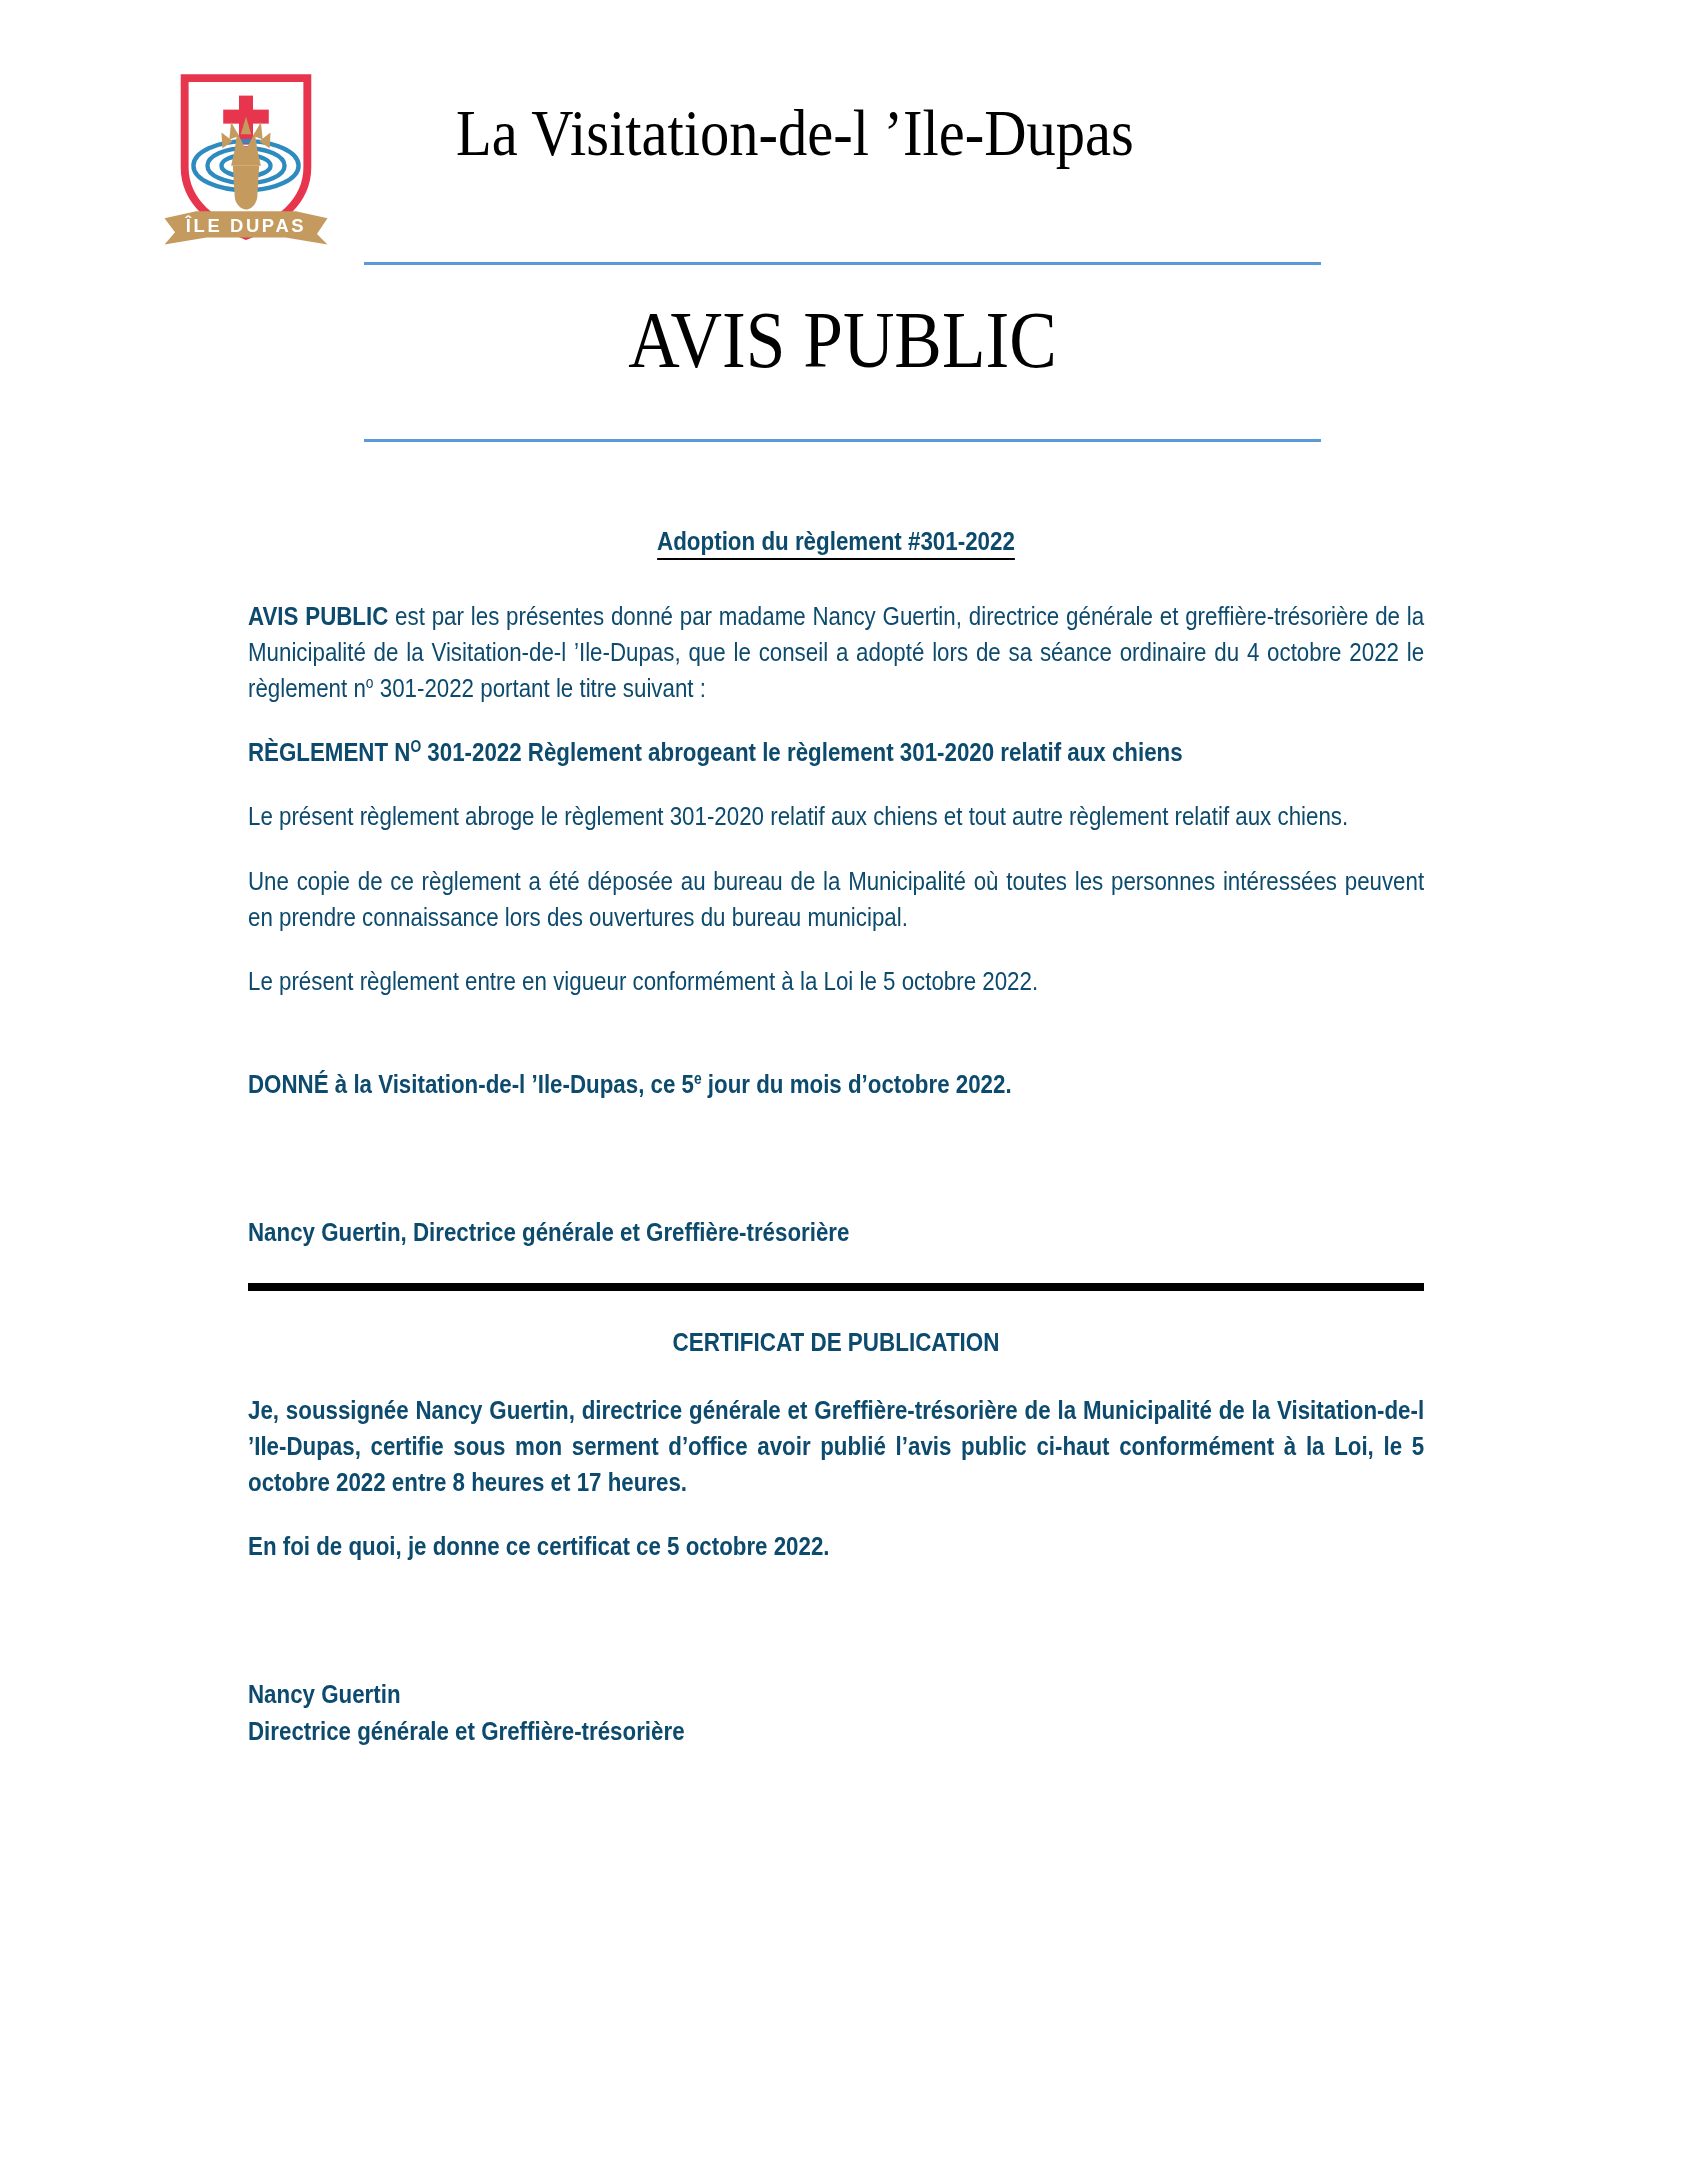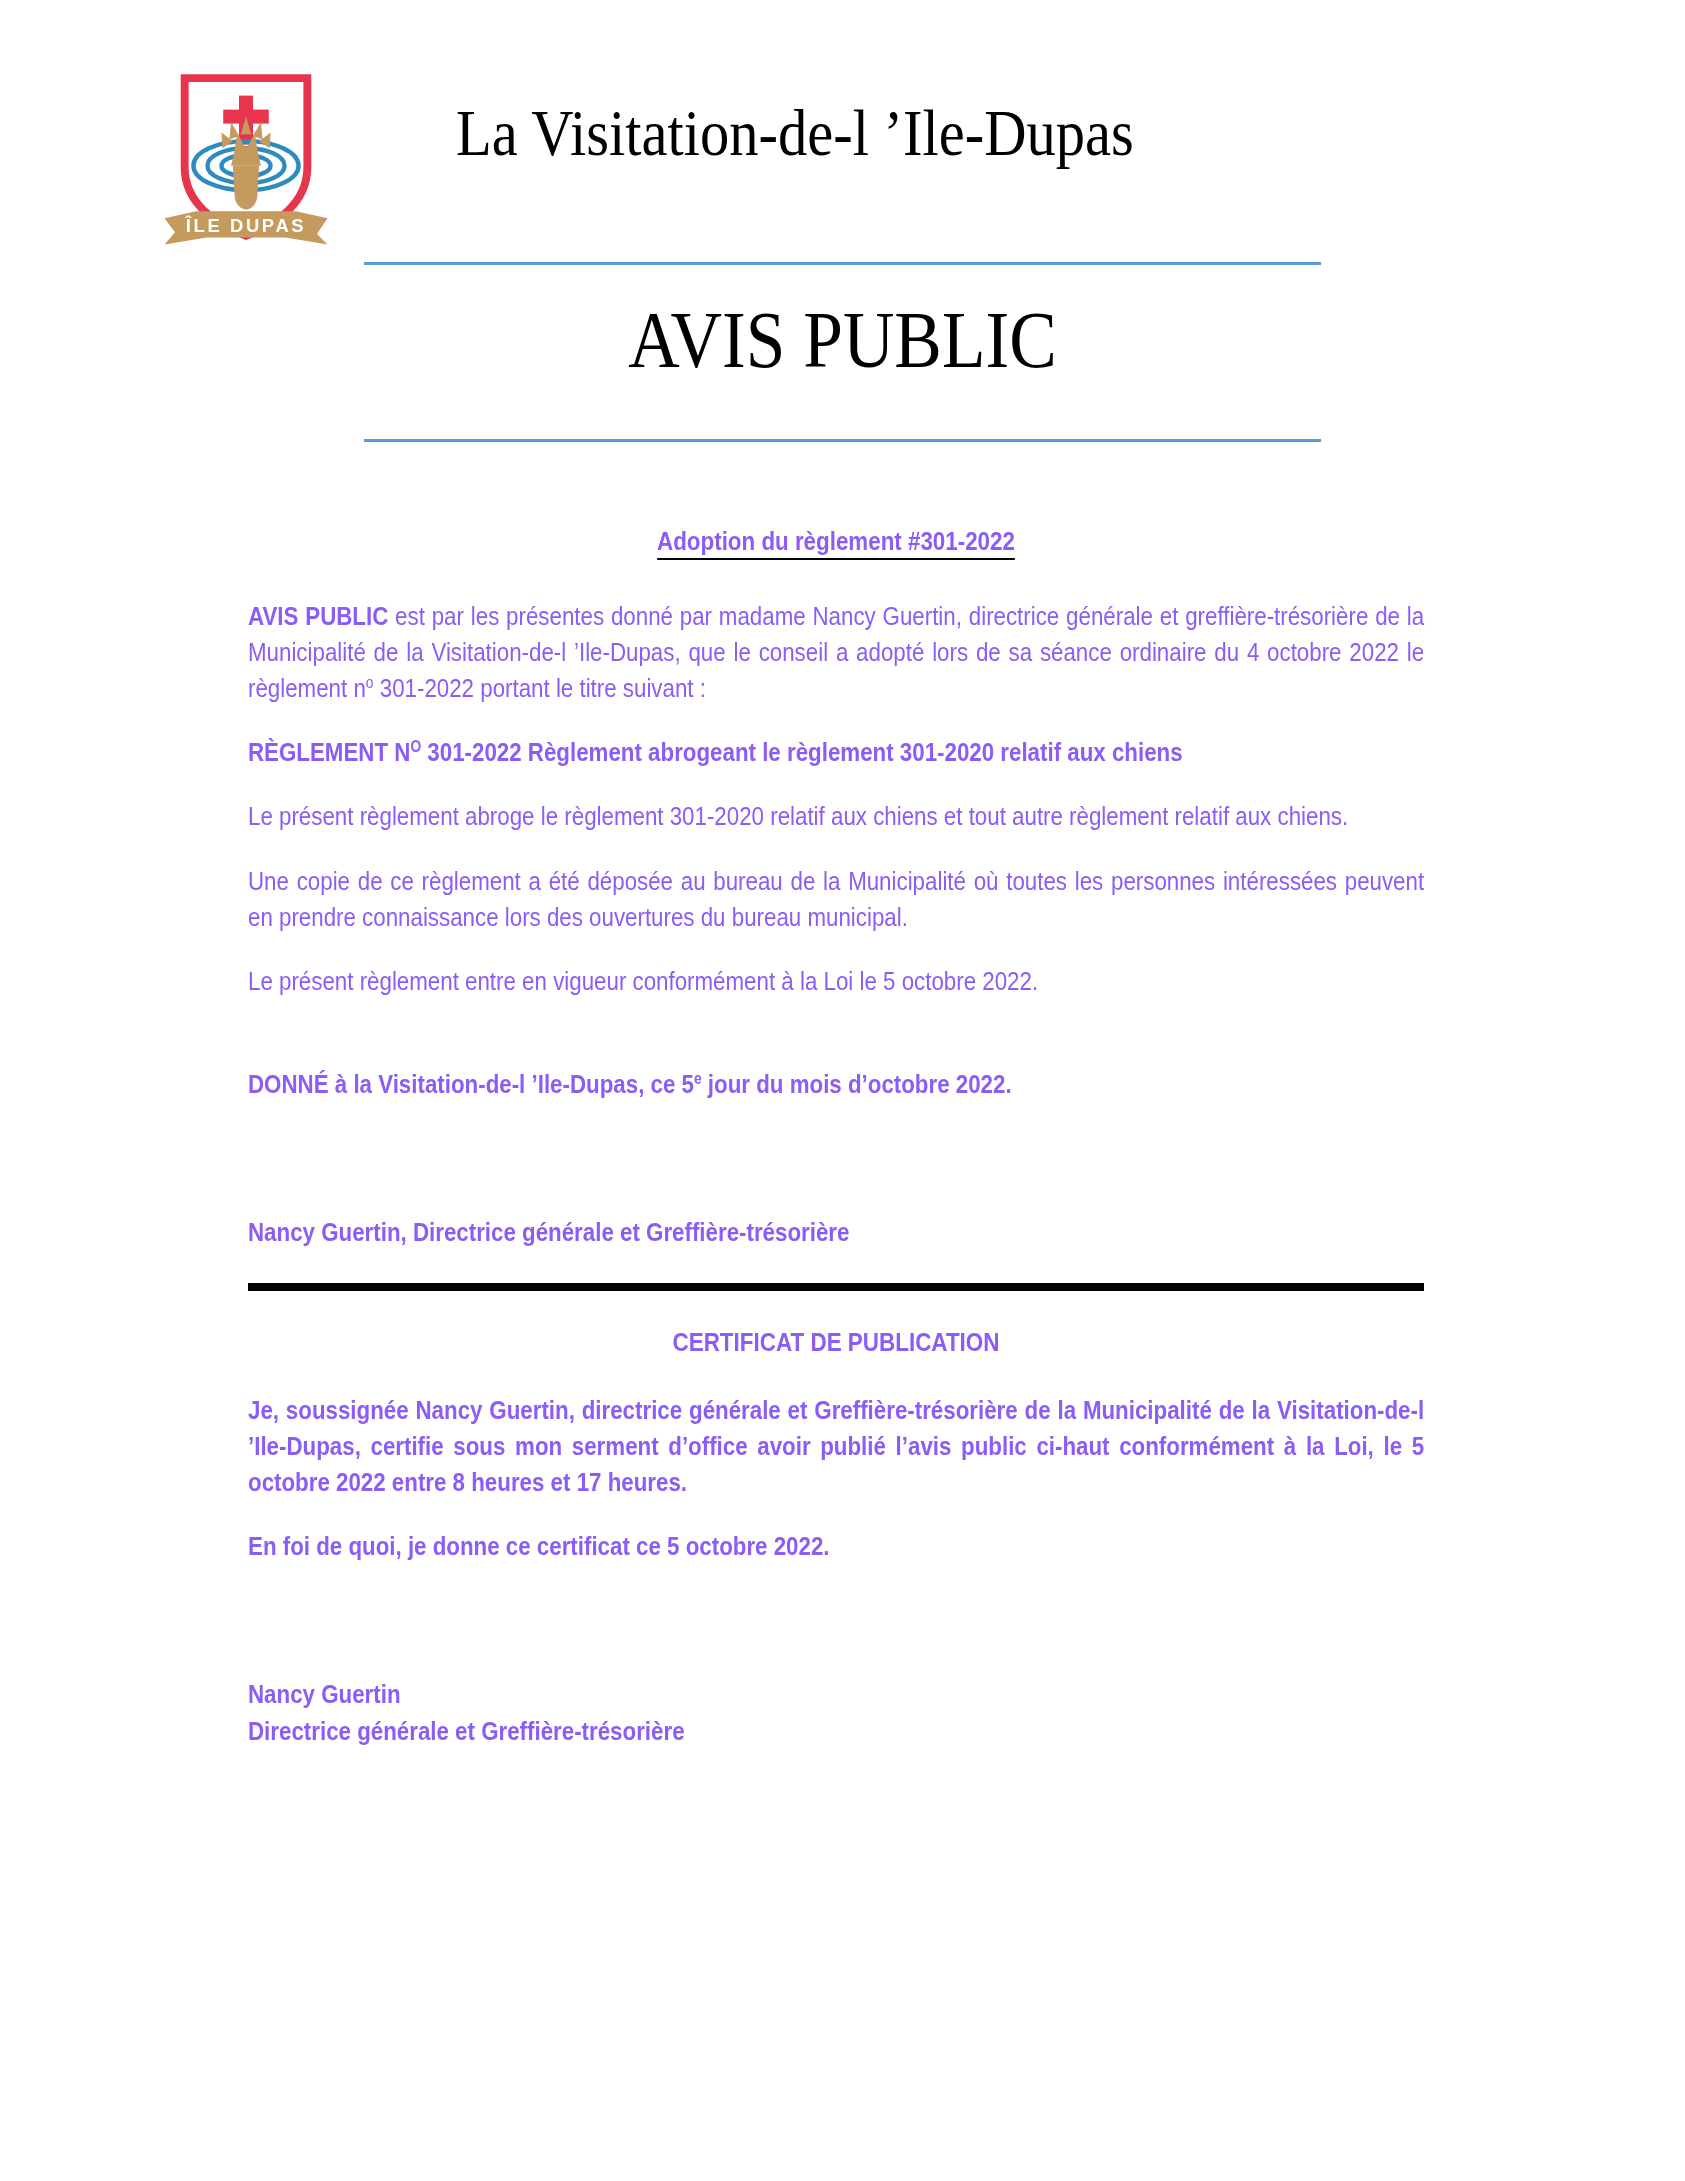--- a/index.html
+++ b/index.html
@@ -71,21 +71,21 @@
     transform-origin: center center;
     white-space: nowrap;
   }
 
   
   .body-block {
     position: absolute;
     left: 248px;
     top: 525px;
     width: 1176px;
-    color: #8b5cf6;
+    color: #0c4a6e;
   }
 
   .subtitle {
     text-align: center;
     font-size: 26px;
     font-weight: bold;
     line-height: 1.25;
     margin: 0 0 40px 0;
     transform: scaleX(0.86);
     transform-origin: center center;

